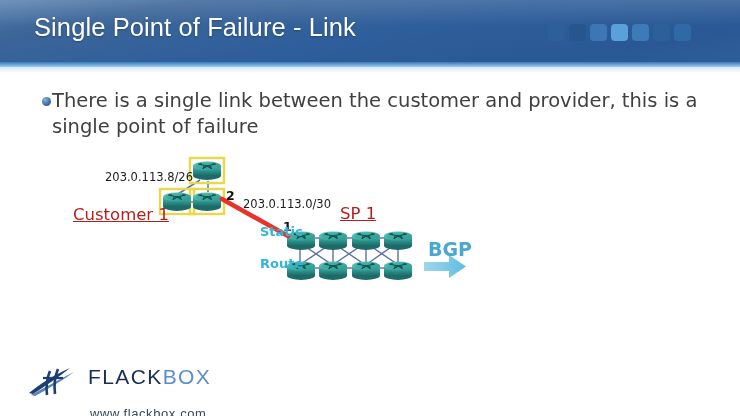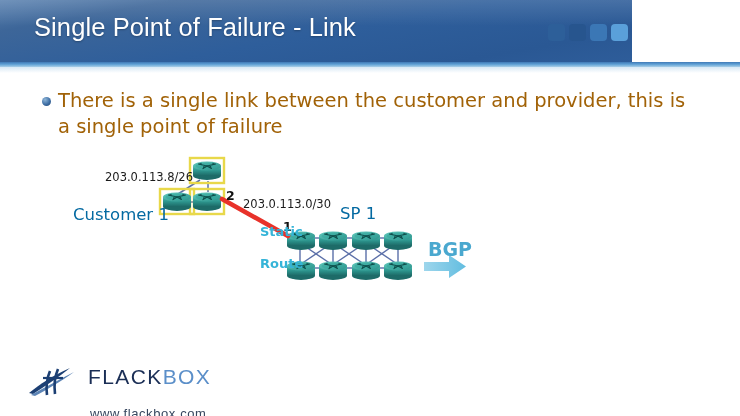--- a/index.html
+++ b/index.html
@@ -16,21 +16,21 @@
     position: relative;
     width: 740px; height: 416px;
     background: #ffffff;
     overflow: hidden;
   }
 
   
   #header {
     position: absolute;
     left: 0; top: 0;
-    width: 632px; height: 62px;
+    width: 740px; height: 62px;
     background: linear-gradient(170deg, #5b82b0 0%, #3d6699 18%, #2e5e9b 52%, #2a5894 82%, #2e5d9a 100%);
     overflow: hidden;
   }
   #header-sheen {
     position: absolute;
     left: 0; top: 0; width: 740px; height: 26px;
     background: linear-gradient(180deg, rgba(255,255,255,0.13), rgba(255,255,255,0.0));
     pointer-events: none;
   }
   #header-rule {
@@ -71,24 +71,24 @@
     width: 660px;
   }
   #bullet-dot {
     position: absolute;
     left: 0px; top: 9px;
     width: 9px; height: 9px;
     border-radius: 50%;
     background: radial-gradient(circle at 35% 30%, #8fb6d8 0%, #3f6fa5 55%, #1f4470 100%);
   }
   #bullet-text {
-    margin-left: 16px;
+    margin-left: 10px;
     font-size: 19.5px;
     line-height: 26px;
-    color: #a16207;
+    color: #404040;
     font-family: "DejaVu Sans", sans-serif;
     font-weight: normal;
   }
 
   
   #diagram {
     position: absolute;
     left: 0; top: 0;
     width: 740px; height: 416px;
     pointer-events: none;
@@ -97,21 +97,22 @@
     position: absolute;
     white-space: nowrap;
     font-family: "DejaVu Sans", sans-serif;
   }
   .lbl-ip {
     font-size: 11.5px;
     color: #1b1b1b;
   }
   .lbl-big {
     font-size: 16.5px;
-    color: #0369a1;
+    color: #b91c1c;
+    text-decoration: underline;
   }
   .lbl-num {
     font-size: 12.5px;
     color: #111111;
     font-weight: bold;
   }
   .lbl-cyan {
     font-size: 13px;
     color: #35b4d8;
     font-weight: bold;

